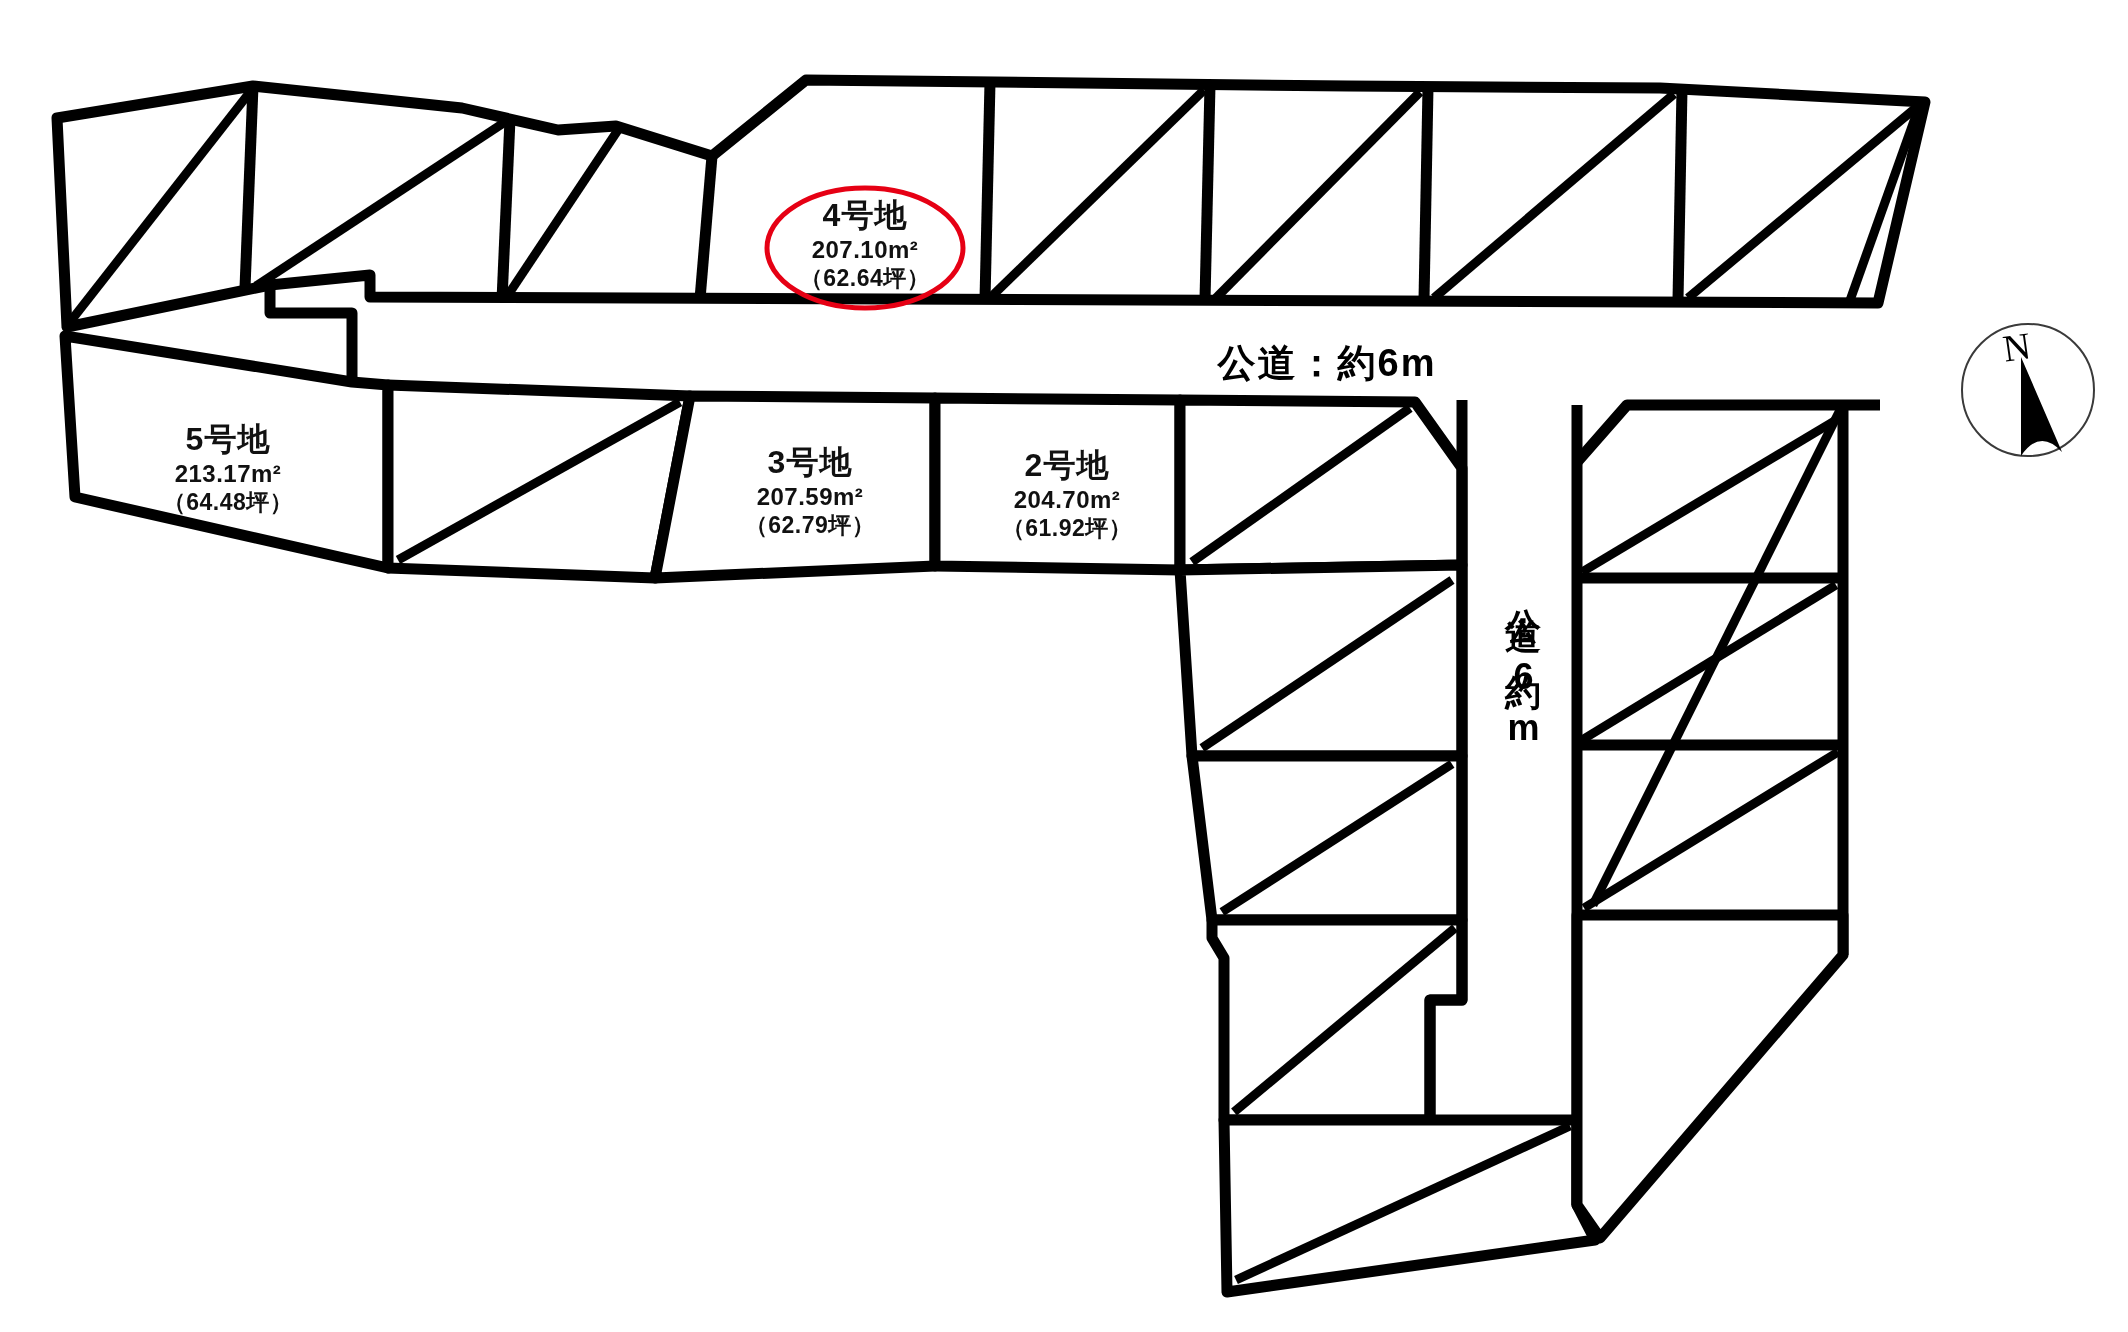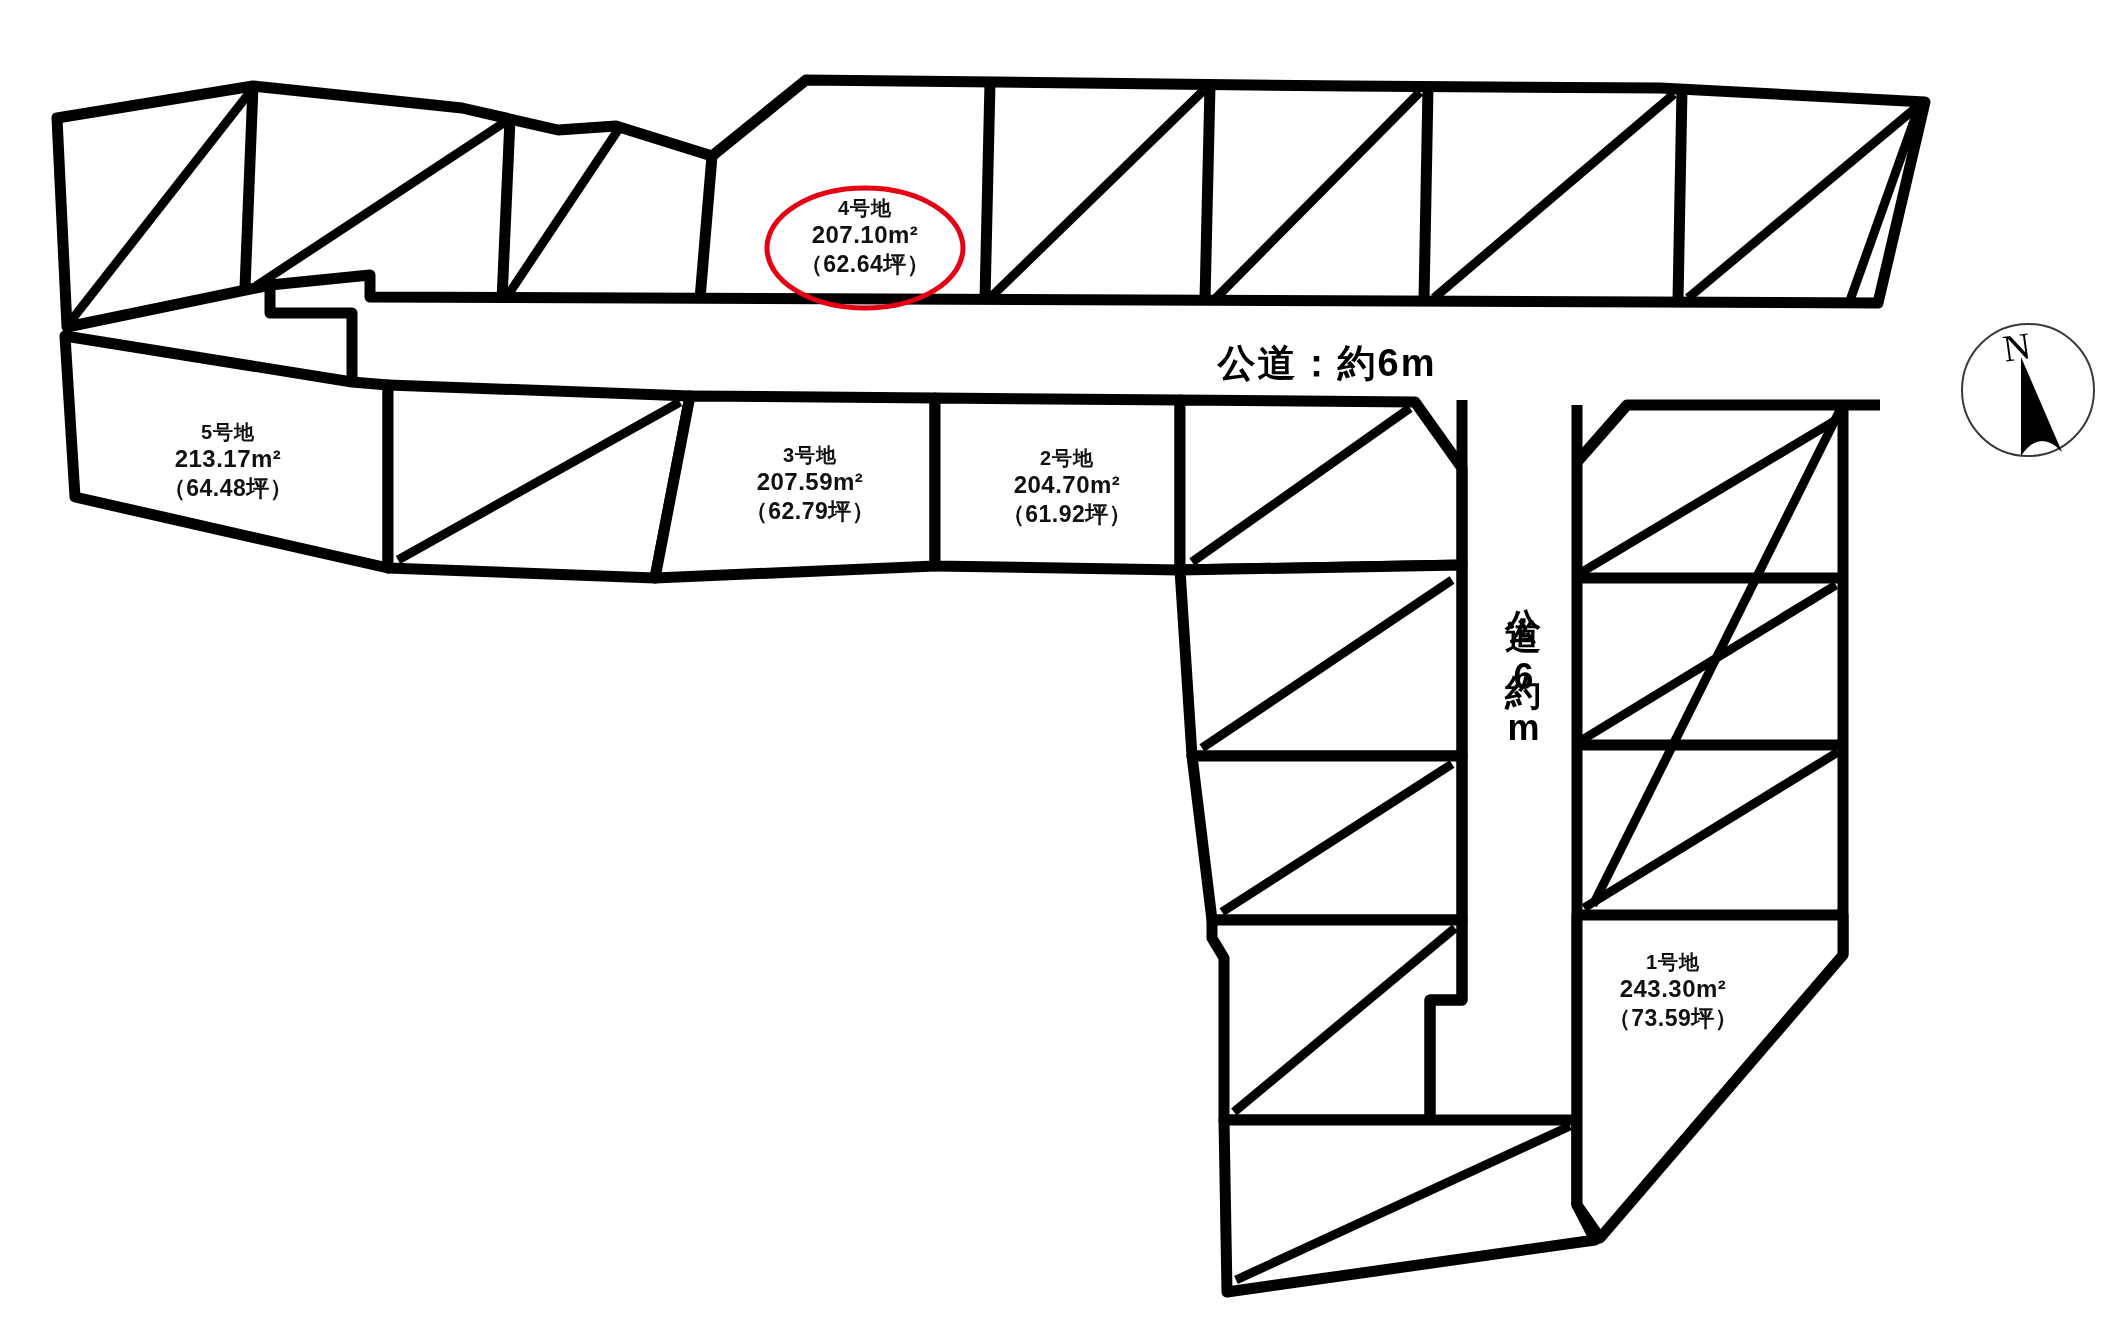--- a/index.html
+++ b/index.html
@@ -11,21 +11,21 @@
     overflow:hidden;
   }
   #plot-svg{position:absolute;left:0;top:0;}
   .lot-label{
     position:absolute;
     text-align:center;
     font-weight:bold;
     color:#111;
     line-height:1.22;
   }
-  .lot-label .ln{font-size:20px;letter-spacing:1px;}
+  .lot-label .ln{font-size:32px;letter-spacing:1px;}
   .lot-label .la{font-size:24px;letter-spacing:0.5px;}
   .lot-label .lt{font-size:23px;letter-spacing:0.5px;}
   .road-label-h{
     position:absolute;
     text-align:center;
     font-weight:bold;
     font-size:38px;
     letter-spacing:2px;
     color:#000;
   }
@@ -140,25 +140,20 @@
     <div class="la">207.59m²</div>
     <div class="lt">（62.79坪）</div>
   </div>
 
   <div class="lot-label" style="left:927px;top:446px;width:280px;">
     <div class="ln">2号地</div>
     <div class="la">204.70m²</div>
     <div class="lt">（61.92坪）</div>
   </div>
 
-  <div class="lot-label" style="left:1533px;top:950px;width:280px;">
-    <div class="ln">1号地</div>
-    <div class="la">243.30m²</div>
-    <div class="lt">（73.59坪）</div>
-  </div>
 
   <div class="road-label-h" style="left:1127px;top:338px;width:400px;">公道：約6m</div>
 
   <div class="road-label-v" style="left:1498px;top:580px;height:280px;">公道：約6m</div>
 
   <div class="compass-n" style="left:2003px;top:325px;">N</div>
 
 </div>
 
 </body></html>

